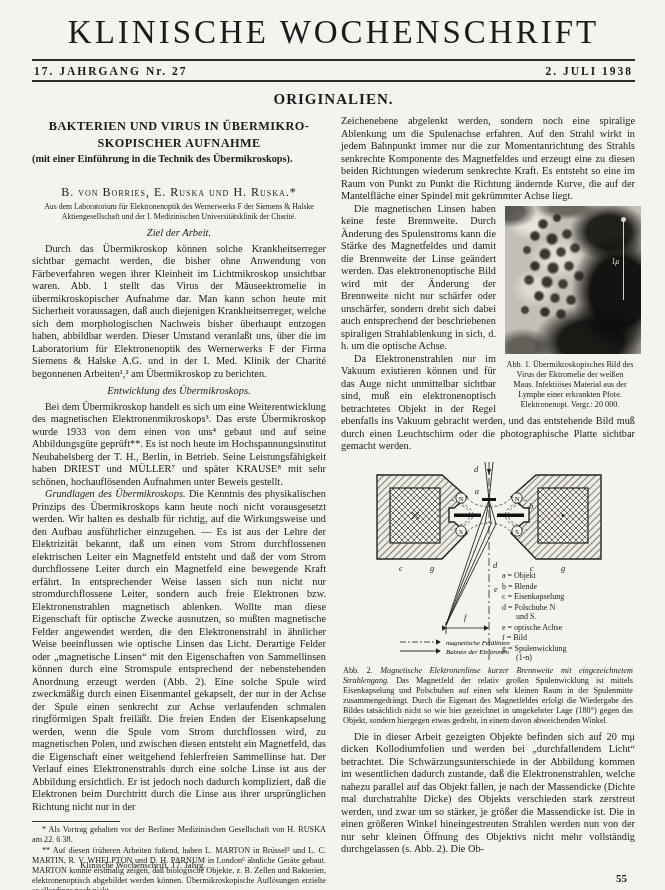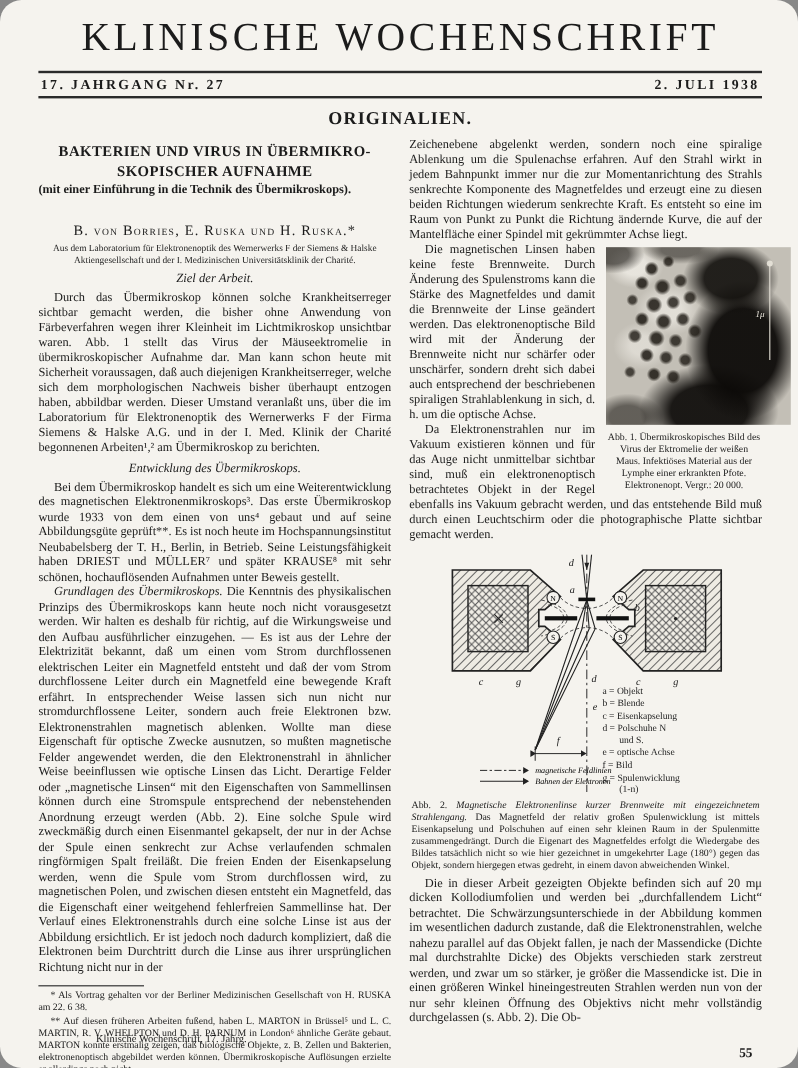--- a/index.html
+++ b/index.html
@@ -1,20 +1,19 @@
 <!DOCTYPE html>
 <html lang="de"><head>
 <meta charset="utf-8">
 <style>
   html,body{margin:0;padding:0;background:#888;}
   .page{
     position:relative;width:665px;height:890px;margin:0 auto;
     background:#f5f3ee;color:#1b1b1b;overflow:hidden;
     font-family:"Liberation Serif","DejaVu Serif",serif;
-    border-radius:18px;
   }
   .inner{padding:8px 30px 0 32px;}
   .journal-title{
     text-align:center;font-size:33px;font-weight:normal;letter-spacing:3px;
     margin:6px 0 8px;white-space:nowrap;
   }
   .rule{border:0;border-top:2px solid #2a2a2a;margin:0;}
   .issue-row{display:flex;justify-content:space-between;align-items:flex-start;
     font-size:11.5px;font-weight:bold;letter-spacing:2px;padding:4px 2px 3px;}
   .section-heading{text-align:center;font-size:15px;font-weight:bold;
@@ -33,21 +32,21 @@
     font-size:10.5px;margin:5px 0 3px;}
   .lead-italic{font-style:italic;}
   .fn-sep{border:0;border-top:1px solid #333;width:88px;margin:8px 0 3px;}
   .footnotes{font-size:8.2px;line-height:10px;text-align:justify;}
   .footnotes p{text-indent:10px;margin:0 0 1px;}
   .journal-footer{position:absolute;left:80px;bottom:20px;font-size:8.8px;}
   .page-number{position:absolute;right:38px;bottom:6px;font-size:11px;font-weight:bold;}
   
   .fig1{float:right;width:130px;margin:2px 0 4px 9px;}
   .micrograph{
-    position:relative;width:154px;height:148px;
+    position:relative;width:136px;height:148px;
     background-color:#c3bfb6;
     background-image:
       radial-gradient(6px 6px at 38px 18px, rgba(28,24,18,.85) 55%, rgba(28,24,18,0) 100%),
       radial-gradient(5px 5px at 52px 12px, rgba(28,24,18,.8) 55%, rgba(28,24,18,0) 100%),
       radial-gradient(6px 6px at 30px 30px, rgba(28,24,18,.85) 55%, rgba(28,24,18,0) 100%),
       radial-gradient(7px 7px at 47px 33px, rgba(28,24,18,.85) 55%, rgba(28,24,18,0) 100%),
       radial-gradient(6px 6px at 62px 28px, rgba(28,24,18,.8) 55%, rgba(28,24,18,0) 100%),
       radial-gradient(5px 5px at 22px 44px, rgba(28,24,18,.75) 55%, rgba(28,24,18,0) 100%),
       radial-gradient(7px 7px at 40px 48px, rgba(28,24,18,.85) 55%, rgba(28,24,18,0) 100%),
       radial-gradient(6px 6px at 56px 46px, rgba(28,24,18,.8) 55%, rgba(28,24,18,0) 100%),

